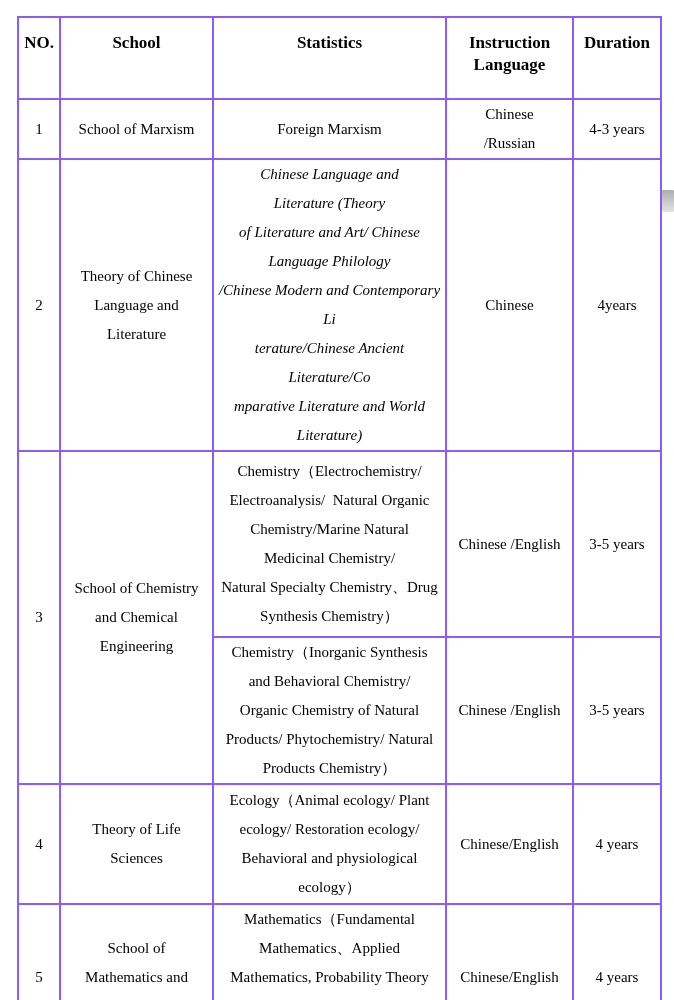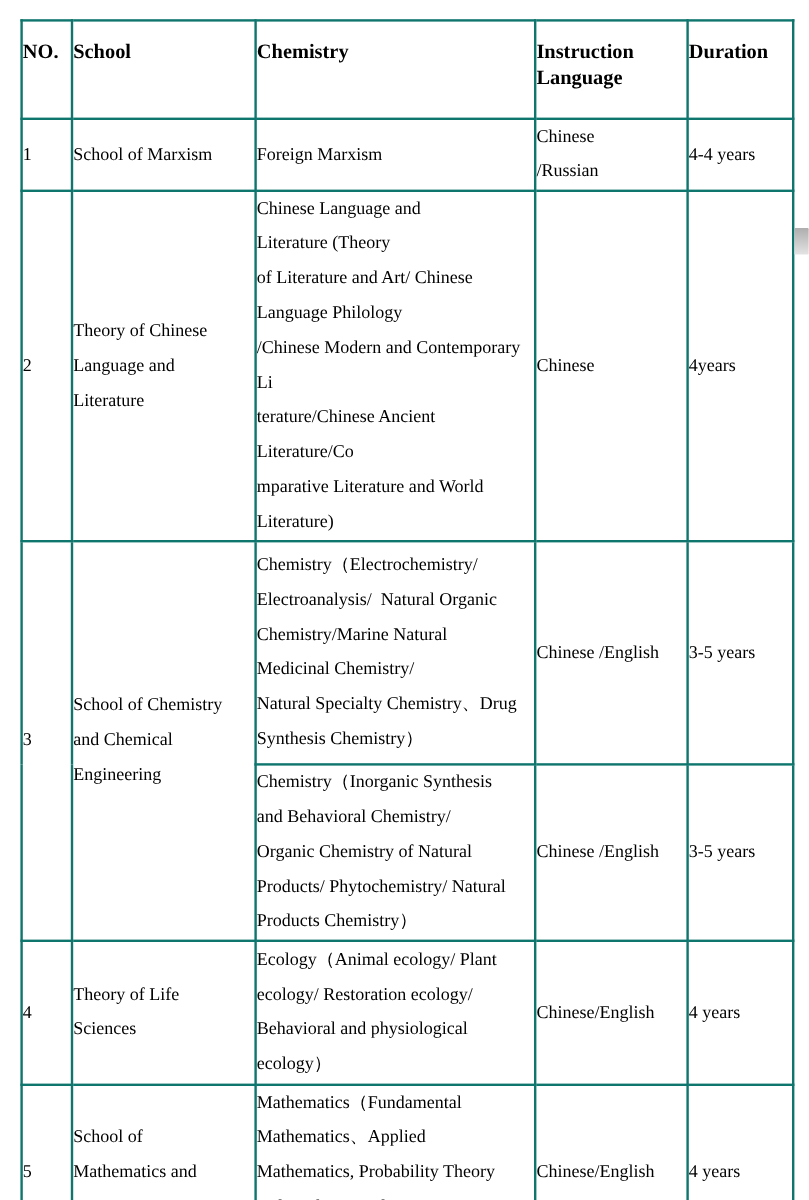--- a/index.html
+++ b/index.html
@@ -22,23 +22,23 @@
     position: absolute;
     left: 17px;
     top: 16px;
     width: 643px;
     border-collapse: collapse;
     table-layout: fixed;
     background: #ffffff;
   }
   table.doc-table th,
   table.doc-table td {
-    border: 2px solid #0f766e;
+    border: 2px solid #8b5cf6;
     padding: 0;
-    text-align: left;
+    text-align: center;
     overflow: hidden;
   }
   
   table.doc-table th {
     vertical-align: top;
     font-weight: bold;
     font-size: 17px;
     padding-top: 14px;
     line-height: 22px;
     white-space: pre-wrap;
@@ -51,20 +51,21 @@
   
   table.doc-table td {
     vertical-align: middle;
     font-size: 15px;
     line-height: 29px;
     white-space: pre-wrap;
   }
   td.specialty-sm {
     font-size: 13.5px;
     line-height: 29px;
+    font-style: italic;
   }
   td.tight { line-height: 28.5px; }
   
   .scrollbar-thumb {
     position: absolute;
     right: 0;
     top: 190px;
     width: 12px;
     height: 22px;
     border-radius: 1px;
@@ -82,33 +83,33 @@
       <col style="width:153px">
       <col style="width:233px">
       <col style="width:127px">
       <col style="width:88px">
     </colgroup>
 
     <tbody>
         <tr style="height:82px">
       <th class="hdr-small">NO.</th>
       <th>School</th>
-      <th>Chemistry</th>
+      <th>Statistics</th>
       <th class="hdr-twoline">Instruction
 Language</th>
       <th class="hdr-small">Duration</th>
     </tr>
 
     <tr style="height:58px">
       <td>1</td>
       <td>School of Marxism</td>
       <td>Foreign Marxism</td>
       <td>Chinese
 /Russian</td>
-      <td>4-4 years</td>
+      <td>4-3 years</td>
     </tr>
 
     <tr style="height:236px">
       <td>2</td>
       <td>Theory of Chinese
 Language and
 Literature</td>
       <td class="specialty-sm">Chinese Language and
 Literature (Theory
 of Literature and Art/ Chinese

